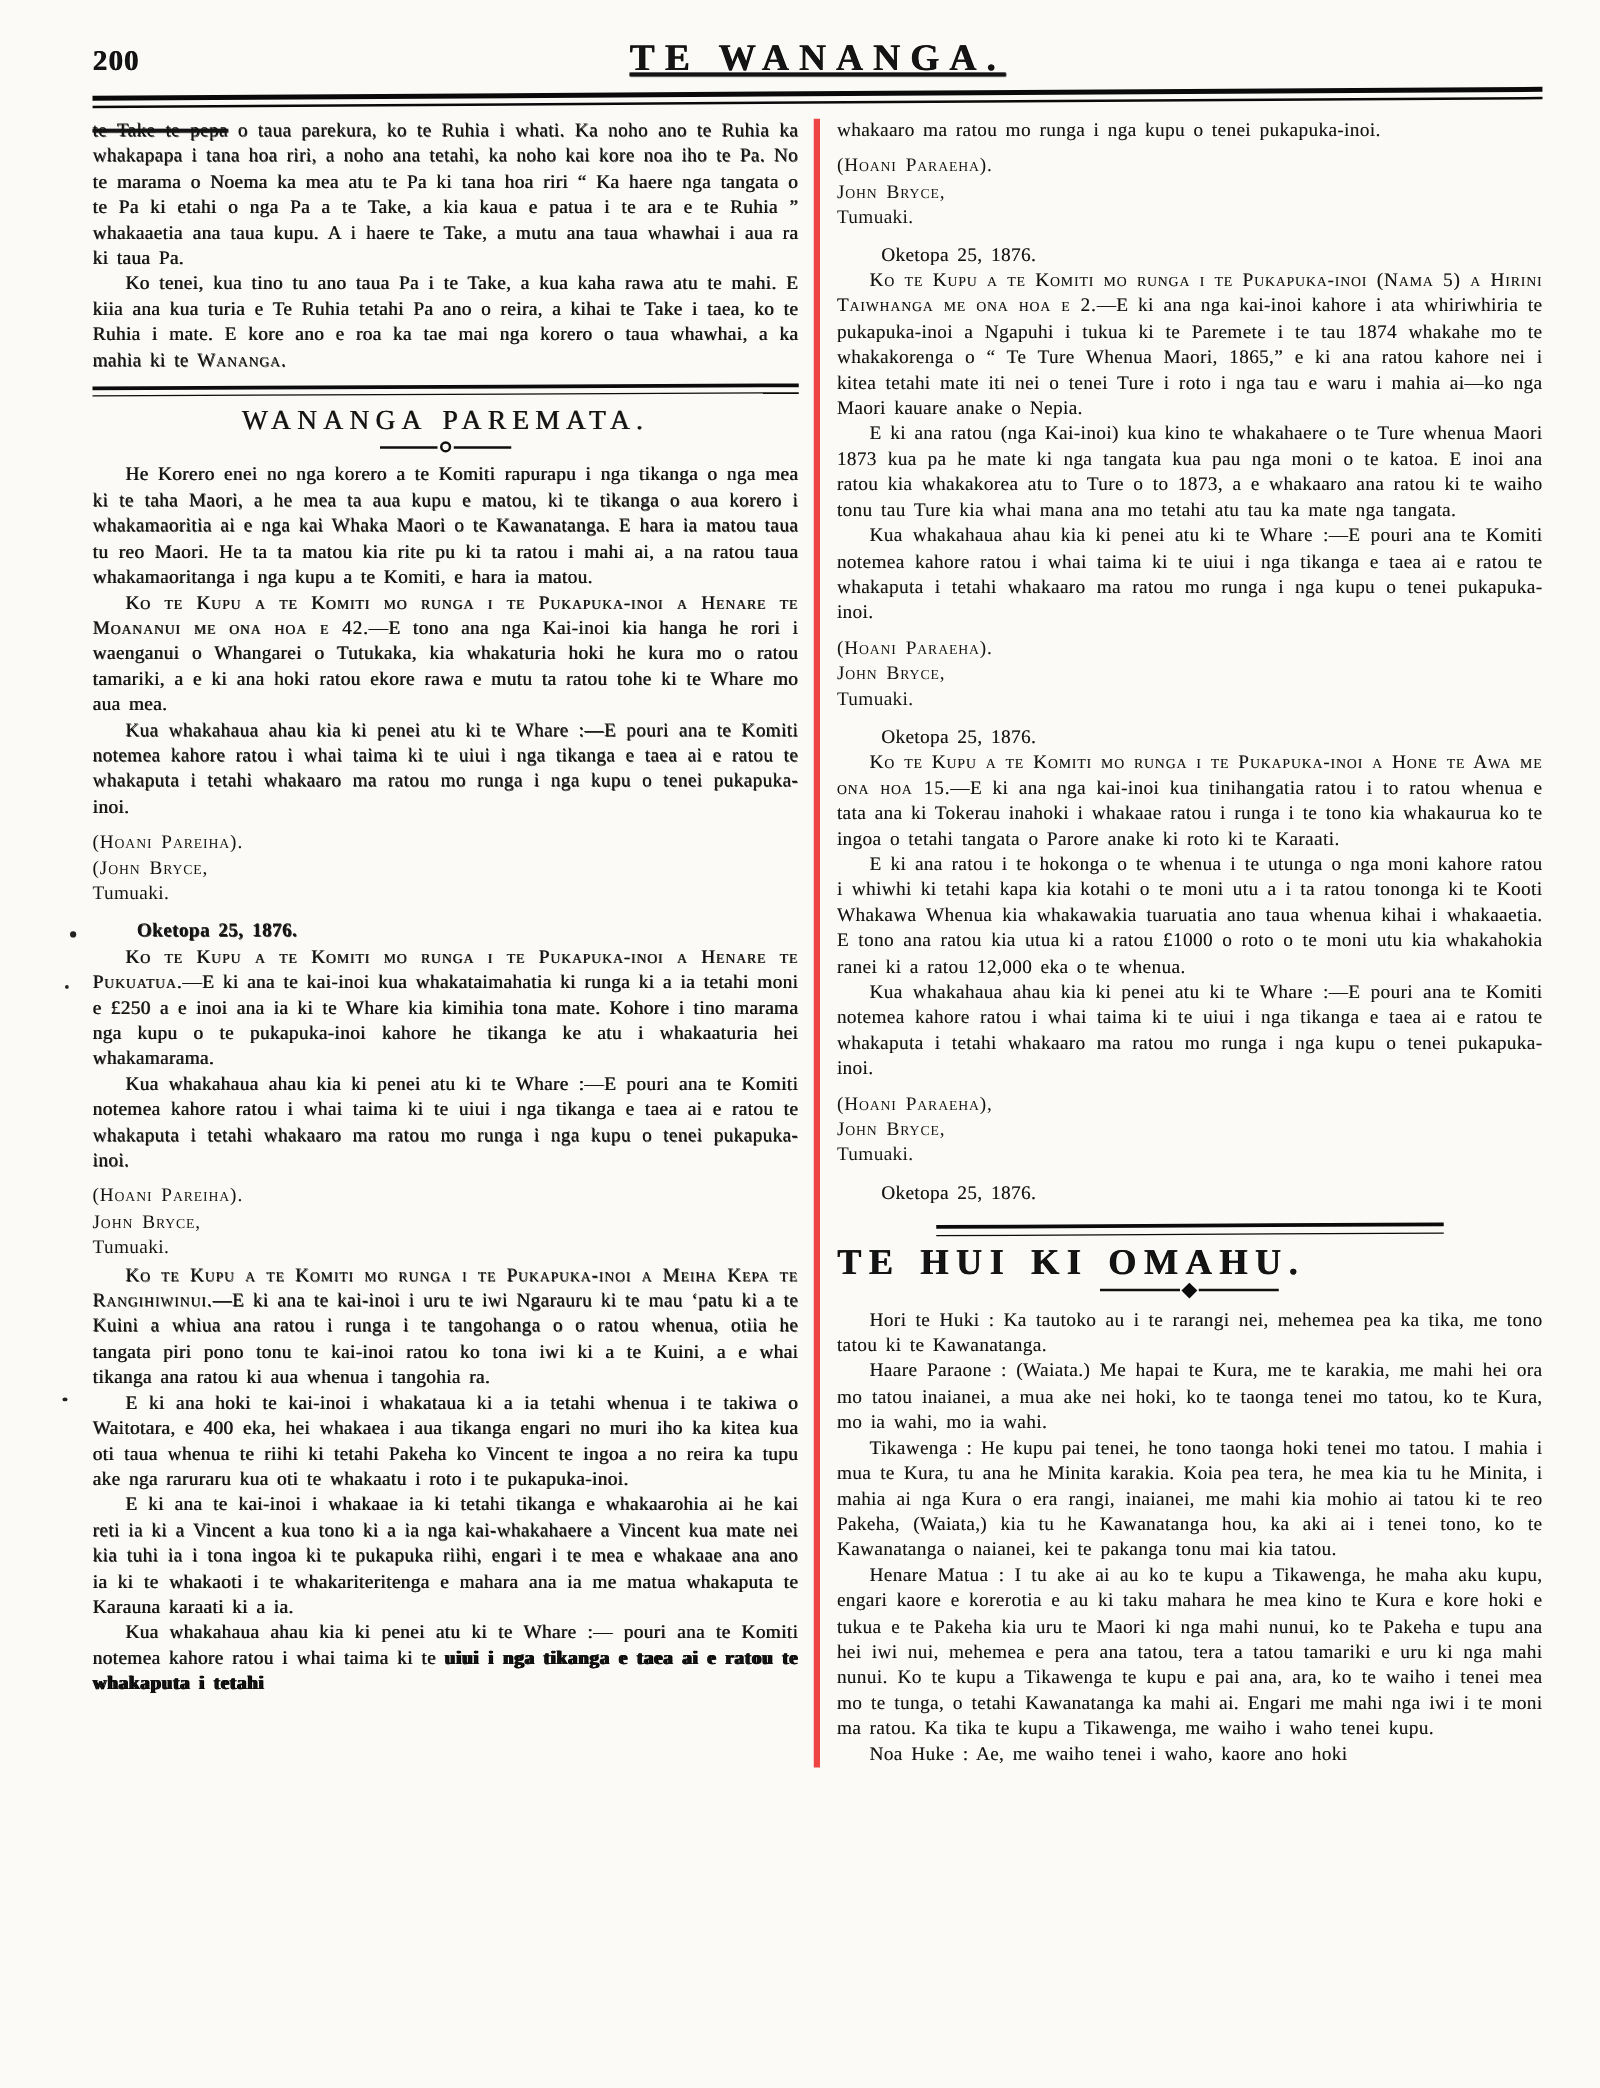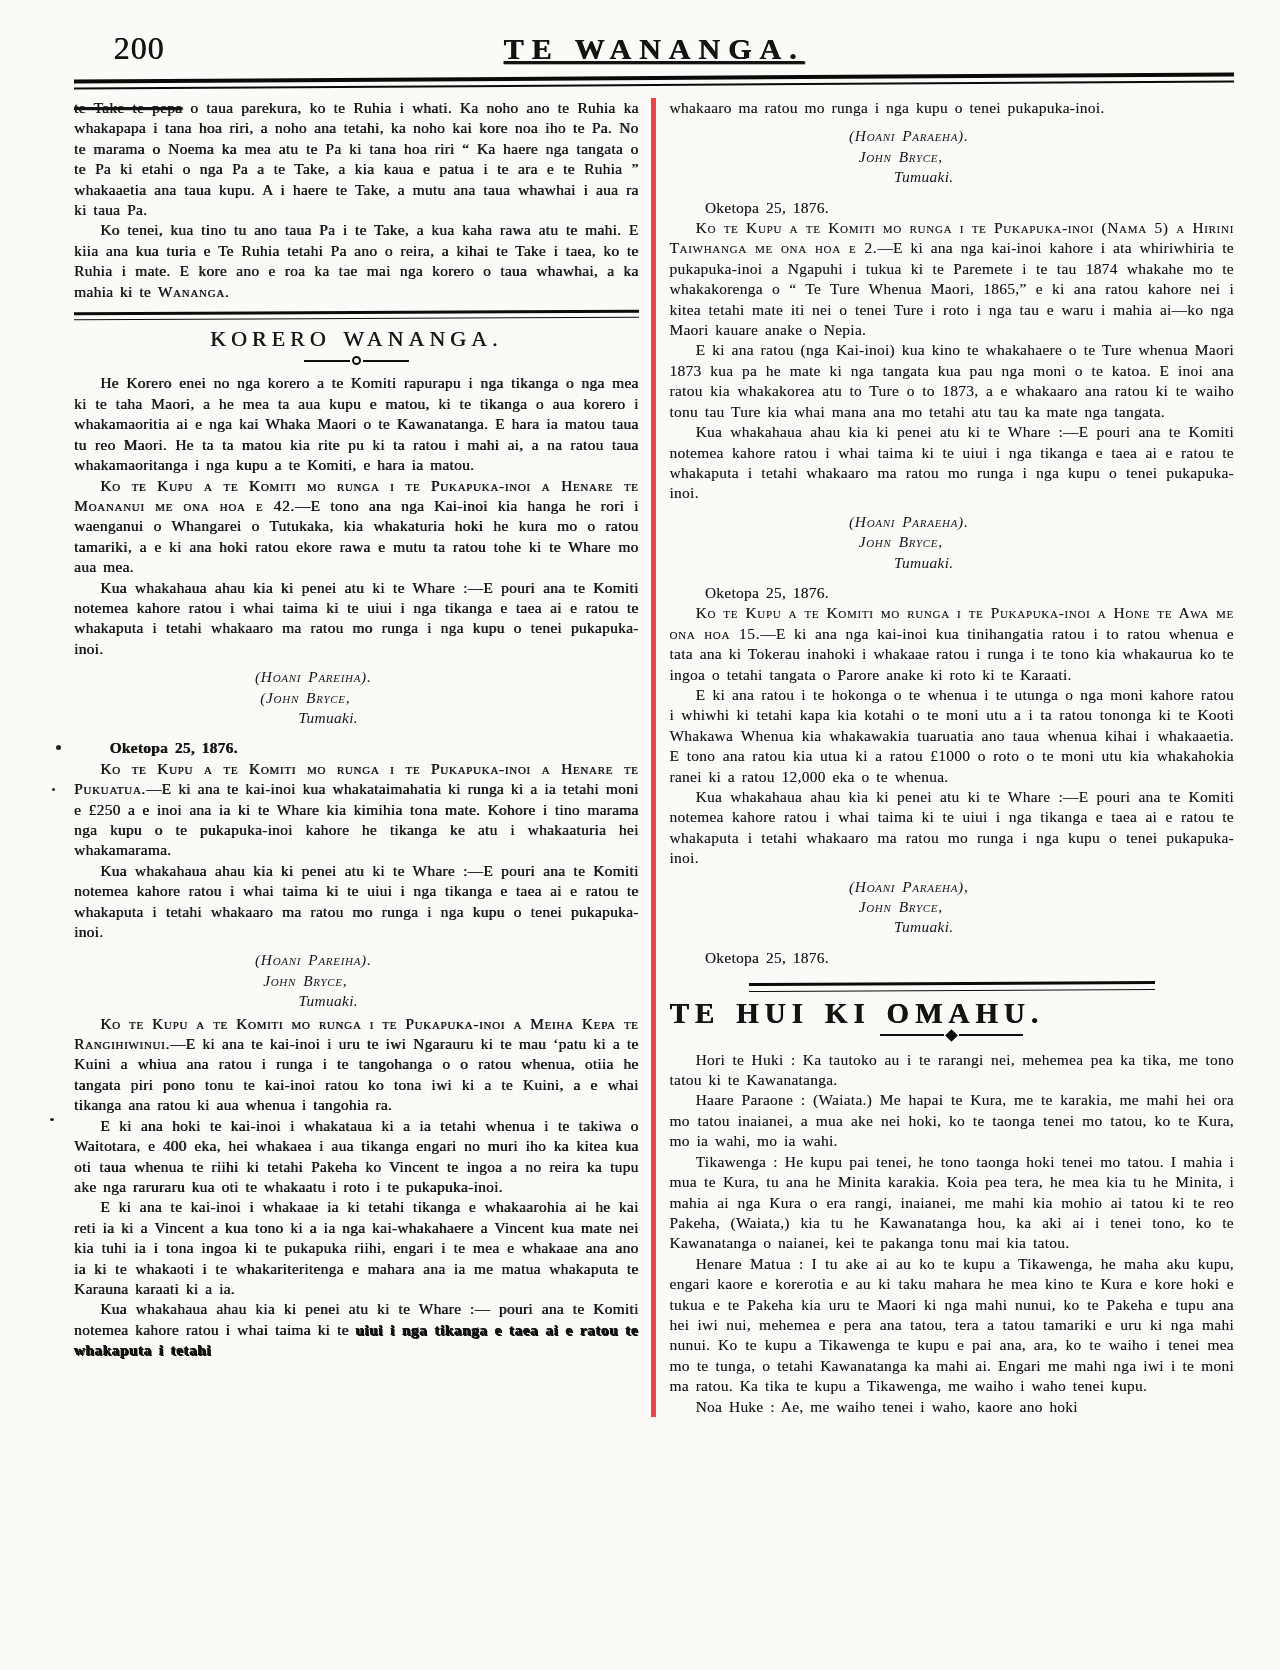--- a/index.html
+++ b/index.html
@@ -5,22 +5,22 @@
   html,body{margin:0;padding:0;}
   body{
     width:1280px;height:1670px;overflow:hidden;
     background:#fbfaf6;color:#141414;
     font-family:"Liberation Serif","DejaVu Serif",serif;
   }
   .page{position:relative;box-sizing:border-box;width:1280px;height:1670px;
     padding:30px 46px 0 74px;}
   
   .masthead{display:flex;align-items:baseline;}
-  .pageno{width:130px;font-size:32px;font-weight:normal;letter-spacing:1px;
-    text-shadow:0.6px 0.3px 0 #000;text-align:center;}
+  .pageno{width:130px;font-size:23px;font-weight:bold;letter-spacing:1px;
+    text-shadow:0.6px 0.3px 0 #000;}
   .mast-title{flex:1;text-align:center;font-size:30px;font-weight:bold;
     letter-spacing:8px;margin:0;text-shadow:0.5px 0.3px 0 #000;text-decoration:underline;}
   .mast-spacer{width:130px;}
   .head-rule{margin-top:9px;height:4px;border-top:4px solid #0a0a0a;
     border-bottom:2px solid #0a0a0a;transform:rotate(-0.35deg);}
   
   .columns{display:flex;margin-top:12px;}
   .col{width:566px;font-size:15.4px;line-height:20.4px;text-align:justify;
     letter-spacing:0.3px;word-spacing:2.6px;}
   .col-left .par,.col-left .date,.col-left h2{
@@ -43,21 +43,21 @@
   .hui-rule{width:72%;margin:14px auto 0;height:5px;border-top:3px solid #0b0b0b;
     border-bottom:1.5px solid #0b0b0b;transform:rotate(-0.3deg);}
   .h-hui{text-align:left;font-size:29px;font-weight:bold;letter-spacing:6px;
     margin:12px 0 7px;text-shadow:0.5px 0.3px 0 #000;}
   .orn .d{width:9px;height:9px;background:#0b0b0b;transform:rotate(45deg);
     margin:0 3px;}
   .orn.diamond .l{width:64px;height:2px;}
   .orn.diamond{margin-bottom:10px;}
   
   .sigblock{margin:8px 0 2px;}
-  .sigblock p{margin:0;text-align:center;text-indent:0;font-style:italic;}
+  .sigblock p{margin:0;text-align:left;text-indent:0;}
   .sigblock .s1{padding-right:86px;}
   .sigblock .s2{padding-right:102px;}
   .sigblock .s3{padding-right:56px;}
   .ed-sig{margin:0;text-align:right;padding-right:34px;}
   .date{margin:10px 0 0;text-indent:2.3em;font-weight:bold;}
   .col-right .date{font-weight:normal;text-shadow:0.2px 0 0 rgba(20,20,20,0.5);}
   
   .smear{font-weight:bold;letter-spacing:0.5px;
     text-shadow:0.9px 0.5px 0 #000,-0.4px 0 0 #000;}
   
@@ -86,21 +86,21 @@
 
     <section class="col col-left">
 
       <p class="par"><span class="strike">te Take te pepa</span><span> o taua parekura, ko te Ruhia i whati. Ka noho ano te Ruhia ka whakapapa i tana hoa riri, a noho ana tetahi, ka noho kai kore noa iho te Pa. No te marama o Noema ka mea atu te Pa ki tana hoa riri “ Ka haere nga tangata o te Pa ki etahi o nga Pa a te Take, a kia kaua e patua i te ara e te Ruhia ” whakaaetia ana taua kupu. A i haere te Take, a mutu ana taua whawhai i aua ra ki taua Pa.</span></p>
 
       <p class="par indent"><span>Ko tenei, kua tino tu ano taua Pa i te Take, a kua kaha rawa atu te mahi. E kiia ana kua turia e Te Ruhia tetahi Pa ano o reira, a kihai te Take i taea, ko te Ruhia i mate. E kore ano e roa ka tae mai nga korero o taua whawhai, a ka mahia ki te </span><span class="sc">Wananga.</span></p>
 
       <div class="sep-rule"></div>
 
       <div class="section-head">
-        <h2 class="h-korero">KORERO WANANGA.</h2>
+        <h2 class="h-korero">WANANGA PAREMATA.</h2>
         <div class="orn">
           <span class="l"></span>
           <span class="c"></span>
           <span class="l"></span>
         </div>
       </div>
 
       <p class="par indent">He Korero enei no nga korero a te Komiti rapurapu i nga tikanga o nga mea ki te taha Maori, a he mea ta aua kupu e matou, ki te tikanga o aua korero i whakamaoritia ai e nga kai Whaka Maori o te Kawanatanga. E hara ia matou taua tu reo Maori. He ta ta matou kia rite pu ki ta ratou i mahi ai, a na ratou taua whakamaoritanga i nga kupu a te Komiti, e hara ia matou.</p>
 
       <p class="par indent"><span class="sc">Ko te Kupu a te Komiti mo runga i te Pukapuka-inoi a Henare te Moananui me ona hoa e 42.</span><span>—E tono ana nga Kai-inoi kia hanga he rori i waenganui o Whangarei o Tutukaka, kia whakaturia hoki he kura mo o ratou tamariki, a e ki ana hoki ratou ekore rawa e mutu ta ratou tohe ki te Whare mo aua mea.</span></p>

